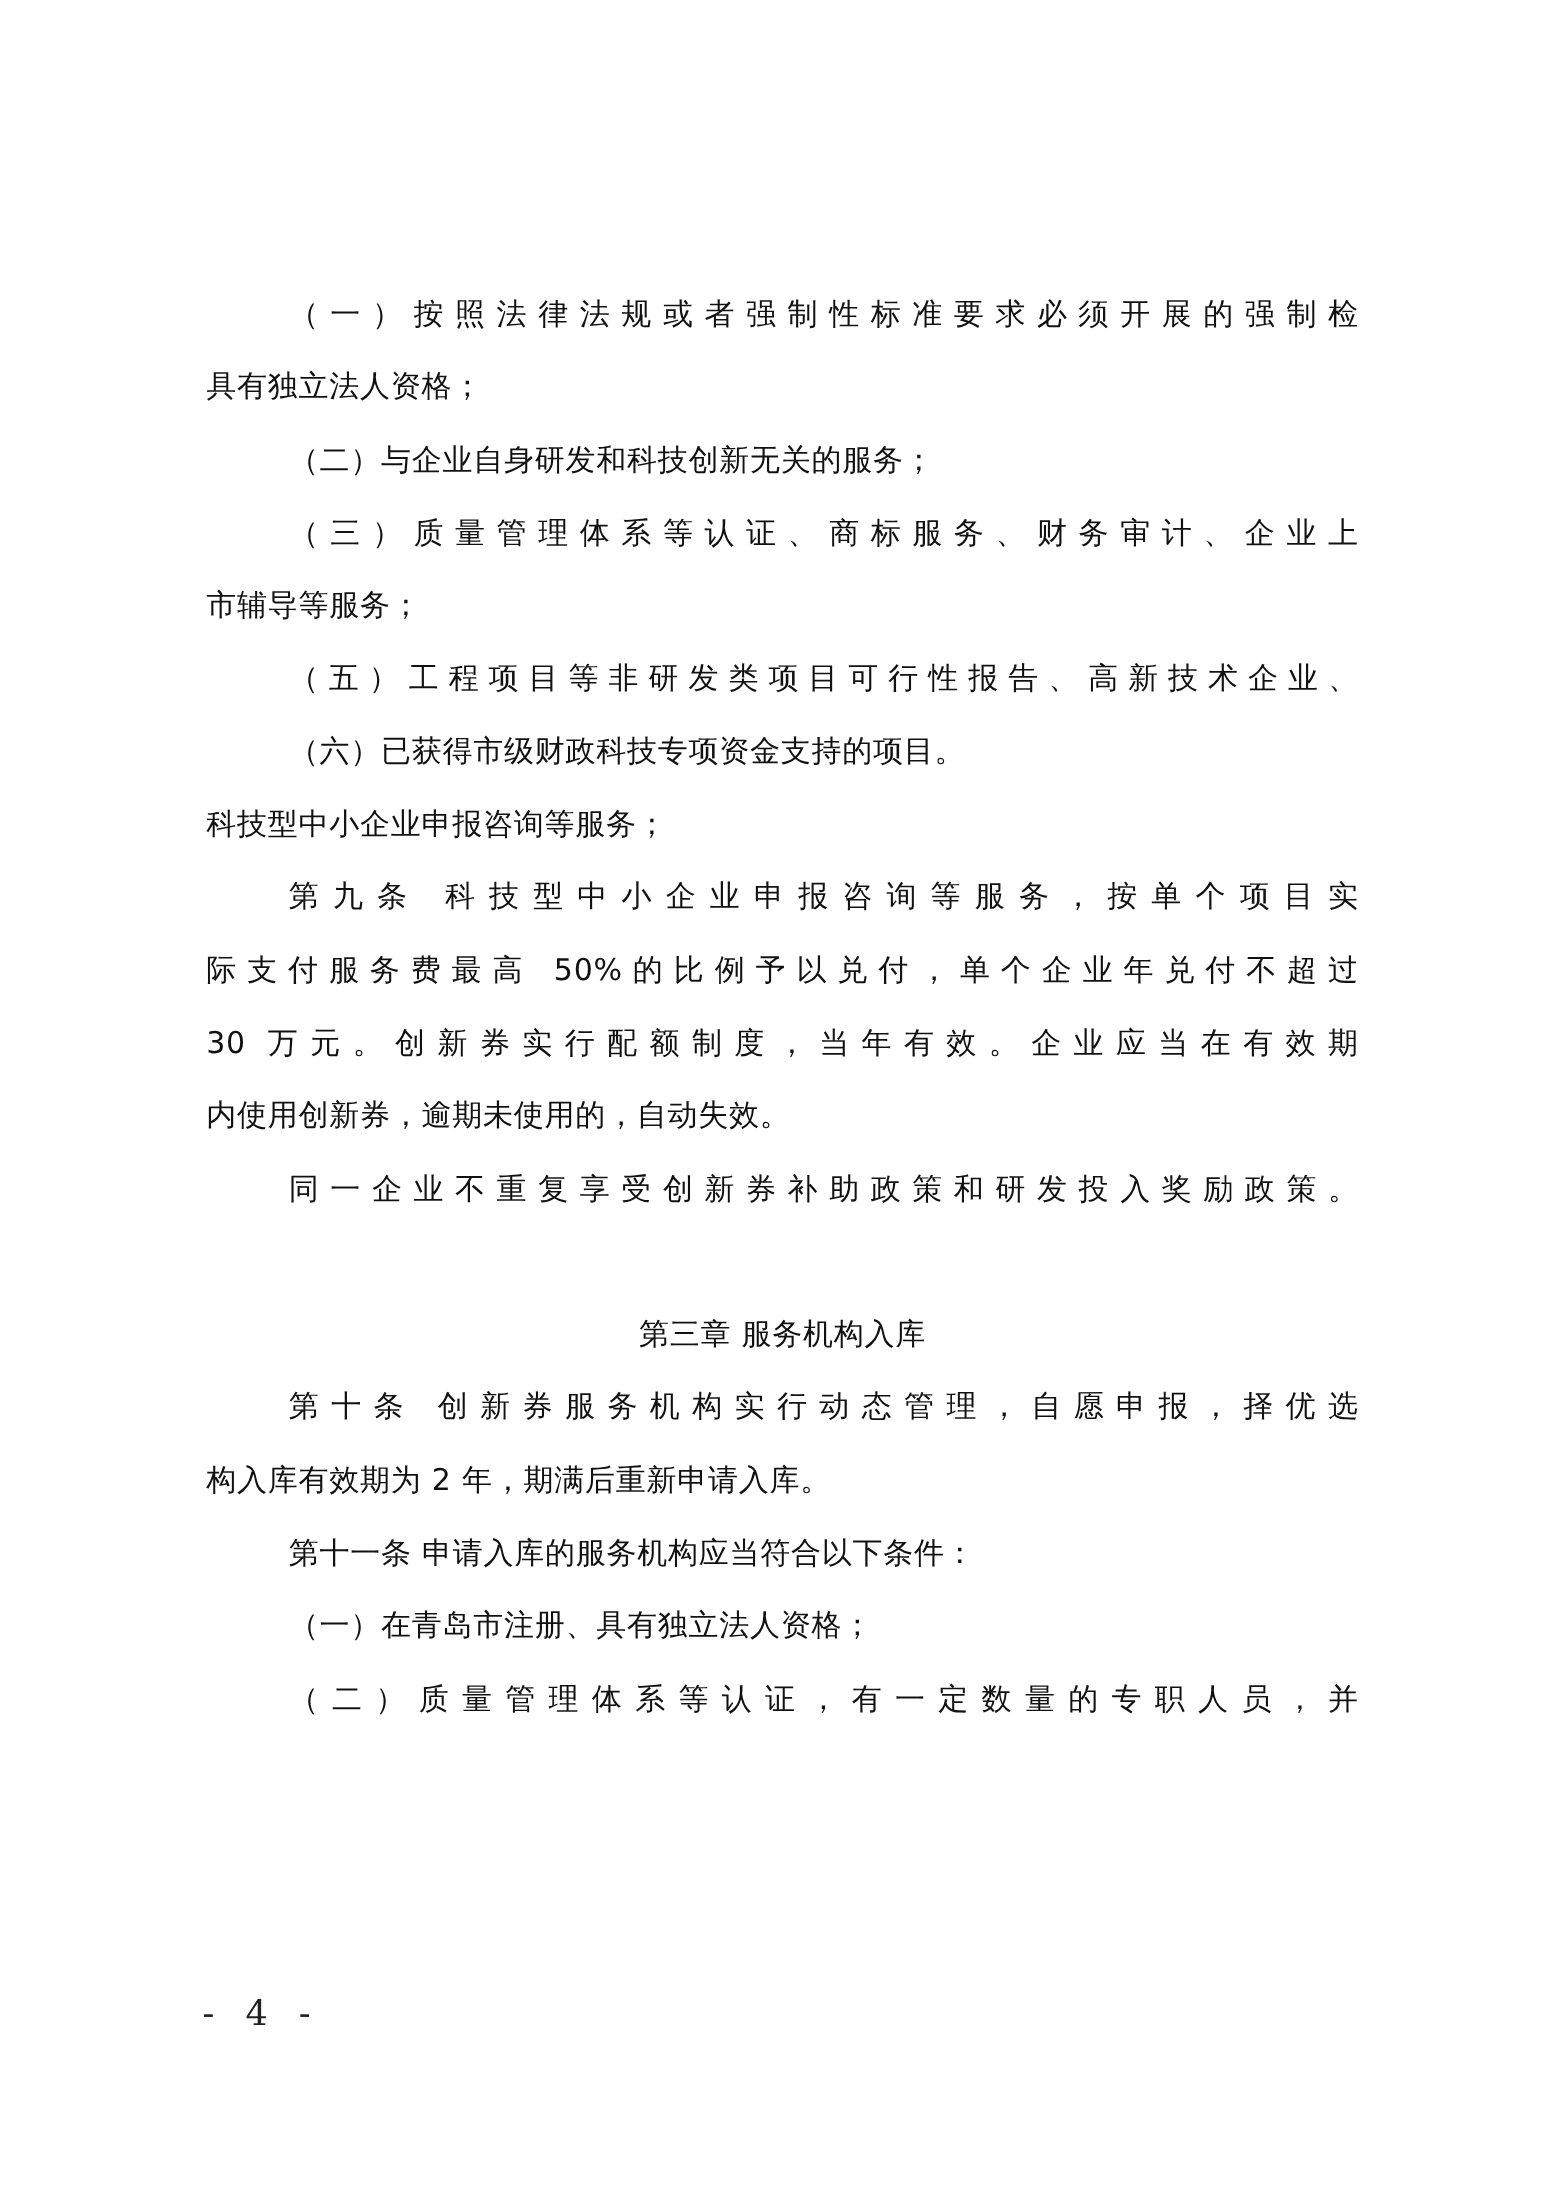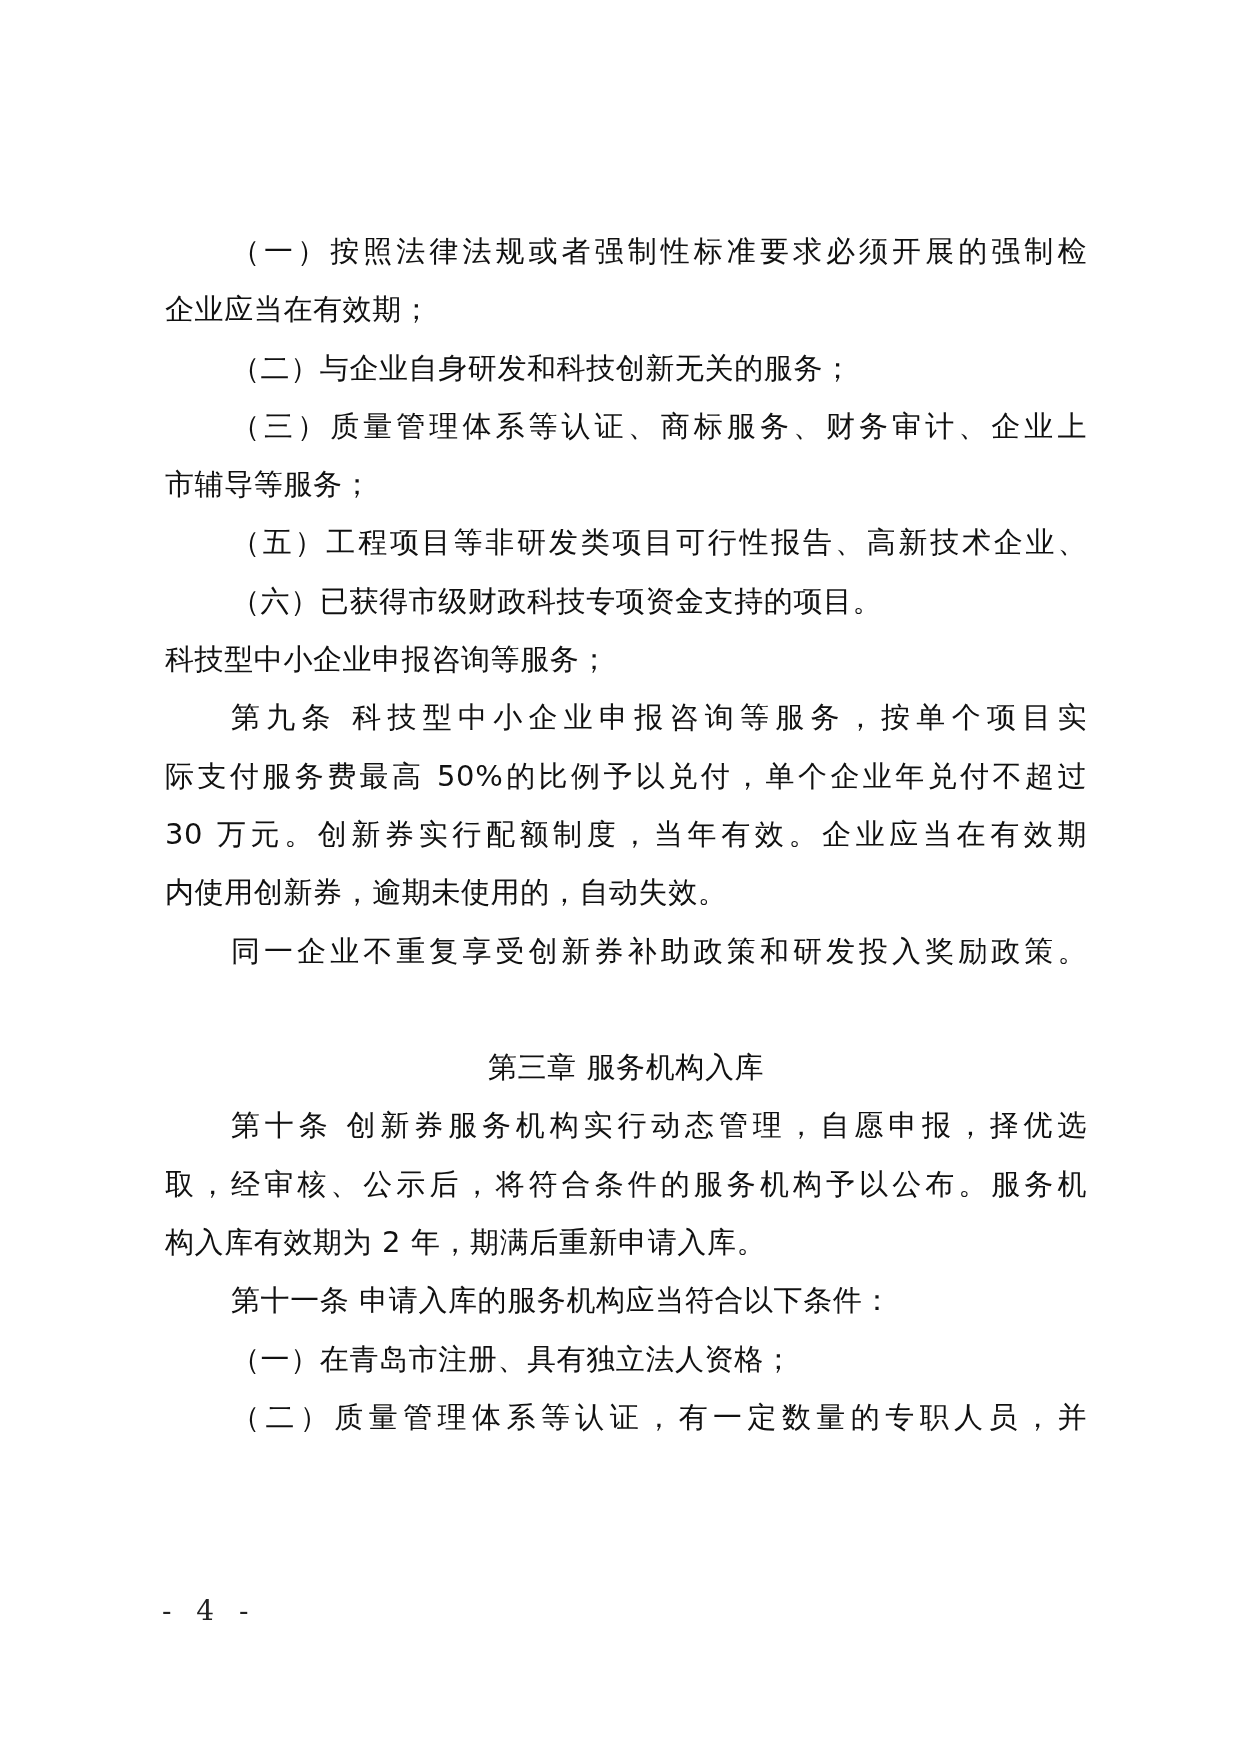--- a/index.html
+++ b/index.html
@@ -23,21 +23,21 @@
   }
   .body-text {
     position: absolute;
     left: 165px;
     top: 222px;
     width: 922px;
   }
   .line {
     height: 58.3px;
     line-height: 58.3px;
-    font-size: 29px;
+    font-size: 24px;
     white-space: nowrap;
     letter-spacing: 0.6px;
   }
   .indent {
     padding-left: 66px;
   }
   .justify {
     text-align: justify;
     text-align-last: justify;
   }
@@ -58,39 +58,38 @@
     letter-spacing: 8px;
     color: #222;
   }
 </style>
 </head>
 <body>
 
 <div class="page">
   <div class="body-text">
     <div class="line indent justify">（一）按照法律法规或者强制性标准要求必须开展的强制检</div>
-    <div class="line">企业应当在有效期；</div>
+    <div class="line">具有独立法人资格；</div>
     <div class="line indent">（二）与企业自身研发和科技创新无关的服务；</div>
     <div class="line indent justify">（三）质量管理体系等认证、商标服务、财务审计、企业上</div>
     <div class="line">市辅导等服务；</div>
     <div class="line indent justify">（五）工程项目等非研发类项目可行性报告、高新技术企业、</div>
     <div class="line indent">（六）已获得市级财政科技专项资金支持的项目。</div>
     <div class="line">科技型中小企业申报咨询等服务；</div>
     <div class="line indent justify">第九条  科技型中小企业申报咨询等服务，按单个项目实</div>
     <div class="line justify">际支付服务费最高 50%的比例予以兑付，单个企业年兑付不超过</div>
     <div class="line justify">30 万元。创新券实行配额制度，当年有效。企业应当在有效期</div>
     <div class="line">内使用创新券，逾期未使用的，自动失效。</div>
     <div class="line indent justify">同一企业不重复享受创新券补助政策和研发投入奖励政策。</div>
 
     <div class="spacer"></div>
 
     <div class="line chapter">第三章  服务机构入库</div>
 
     <div class="line indent justify">第十条  创新券服务机构实行动态管理，自愿申报，择优选</div>
-    <div class="line justify">取，经审核、公示后，将符合条件的服务机构予以公布。服务机</div>
     <div class="line">构入库有效期为 2 年，期满后重新申请入库。</div>
     <div class="line indent">第十一条  申请入库的服务机构应当符合以下条件：</div>
     <div class="line indent">（一）在青岛市注册、具有独立法人资格；</div>
     <div class="line indent justify">（二）质量管理体系等认证，有一定数量的专职人员，并</div>
   </div>
 
   <div class="page-number">- 4 -</div>
 </div>
 
 </body></html>

